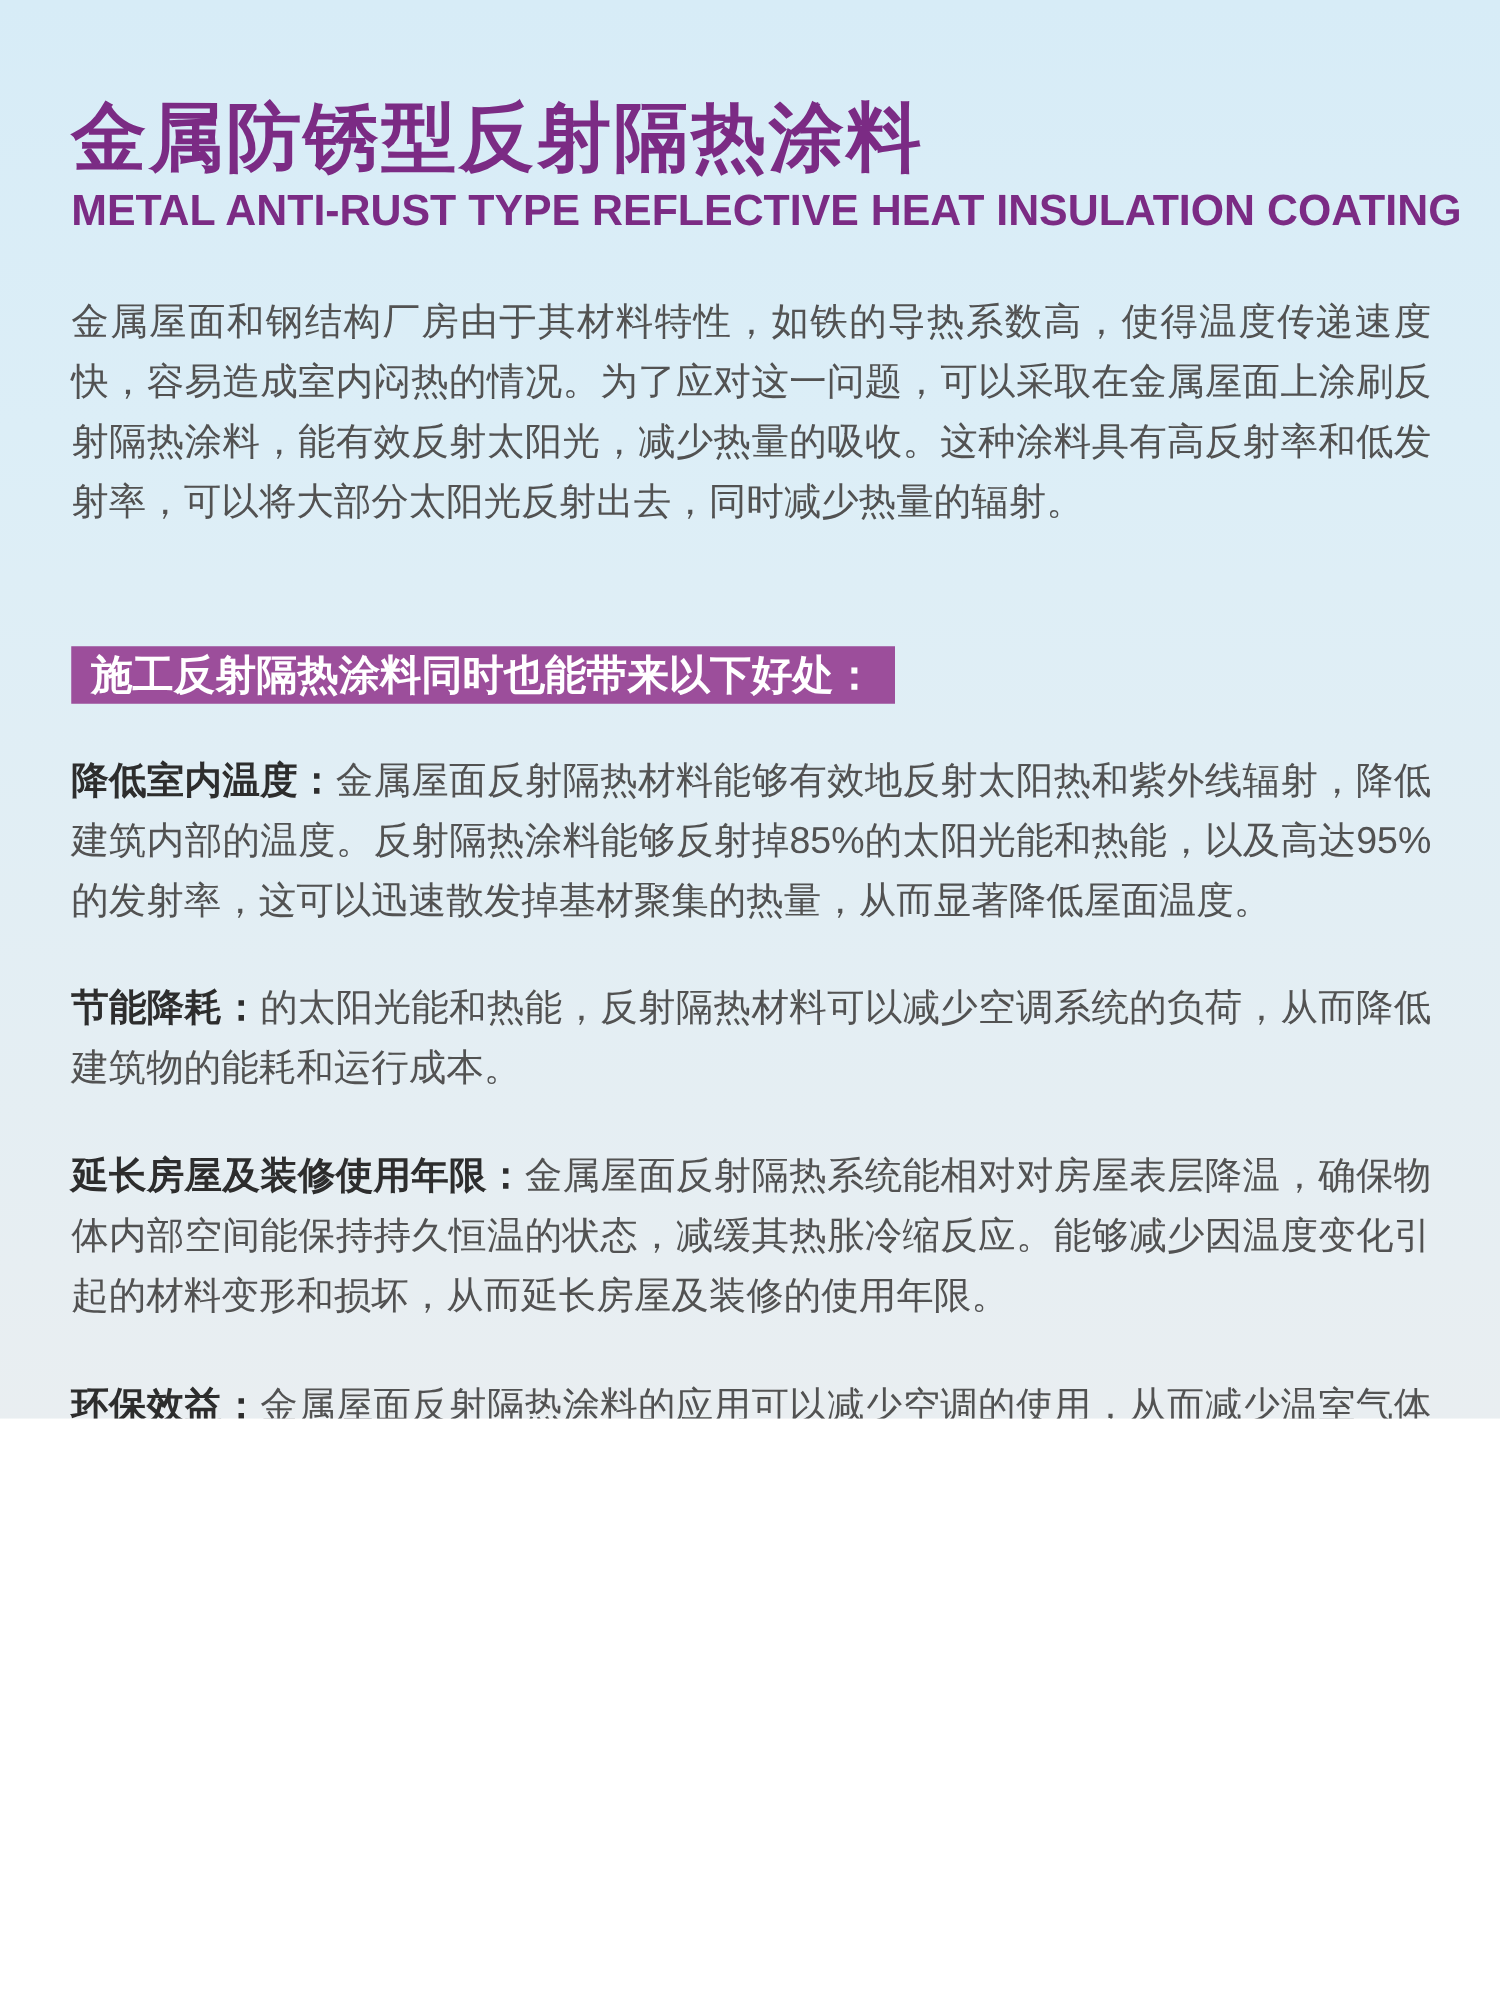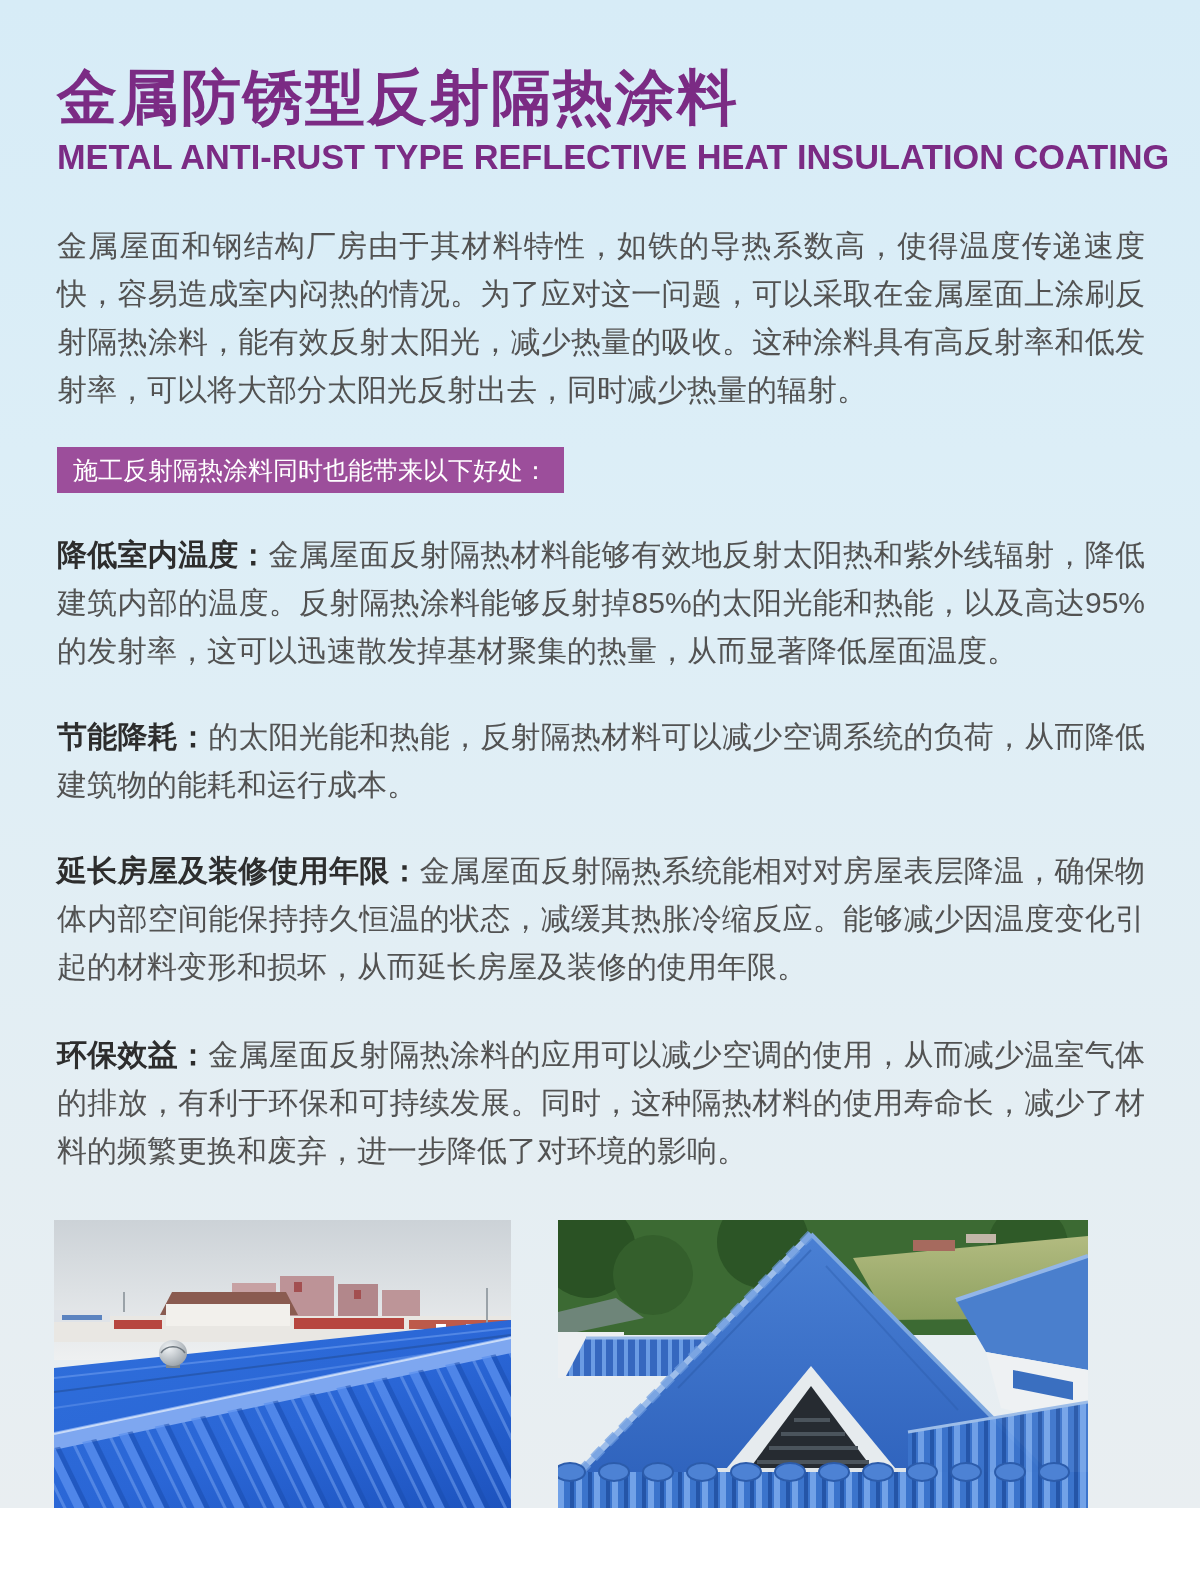--- a/index.html
+++ b/index.html
@@ -10,46 +10,46 @@
     --body_text:#525252;
     --bg_top:#d7ecf7;
     --bg_bottom:#e9eef1;
     --roof_blue:#2e6ede;
   }
   *{margin:0;padding:0;box-sizing:border-box;}
   html,body{background:#fff;}
   body{font-family:"Liberation Sans","DejaVu Sans",sans-serif;}
   .page{
     position:relative;
-    width:1200px;height:1508px;overflow:hidden;
+    width:1200px;height:1135px;overflow:hidden;
     background:linear-gradient(180deg,var(--bg_top) 0%,#dceef7 30%,var(--bg_bottom) 100%);
-    padding:0 55px 0 57px;
+    padding:12px 55px 0 57px;
   }
   .title-cn{
     margin-top:62px;
     font-size:60px;line-height:72px;font-weight:bold;
     letter-spacing:2px;color:var(--title_purple);
     white-space:nowrap;
   }
   .title-en{
     font-size:35px;line-height:46px;font-weight:bold;
     letter-spacing:0;color:var(--title_purple);
     white-space:nowrap;transform:scaleX(.98);transform-origin:left;
   }
   .intro{
     margin-top:42px;
     font-size:30px;line-height:48px;color:var(--body_text);
     text-align:justify;
   }
   .banner{
     display:inline-block;
-    margin-top:33px;
+    margin-top:91px;
     background:var(--banner_bg);
     color:var(--banner_text);
-    font-size:25px;font-weight:normal;line-height:46px;
+    font-size:33px;font-weight:bold;line-height:46px;
     padding:0 16px;
     white-space:nowrap;
   }
   .benefit{
     font-size:30px;line-height:48px;color:var(--body_text);
     text-align:justify;margin-top:38px;
   }
   .benefit:first-of-type{margin-top:32px;}
   .benefit b{color:var(--label_text);font-weight:bold;}
   .benefit.gap-lg{margin-top:40px;}

